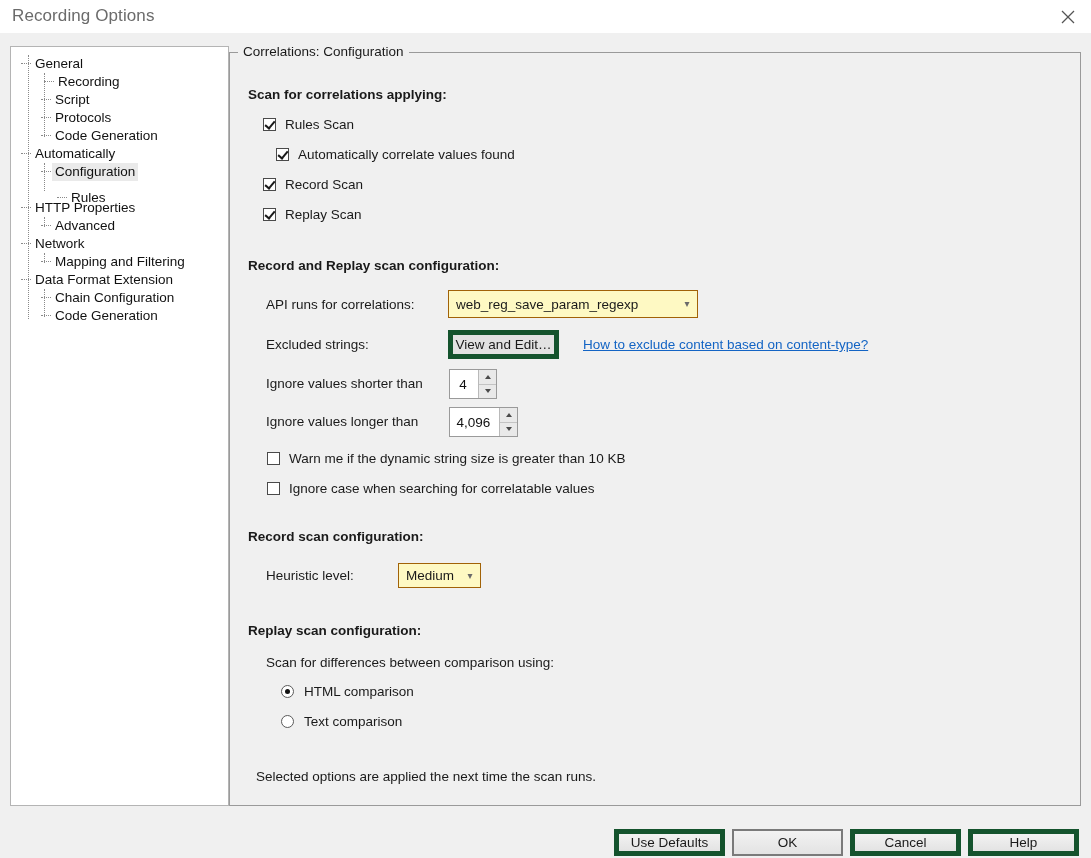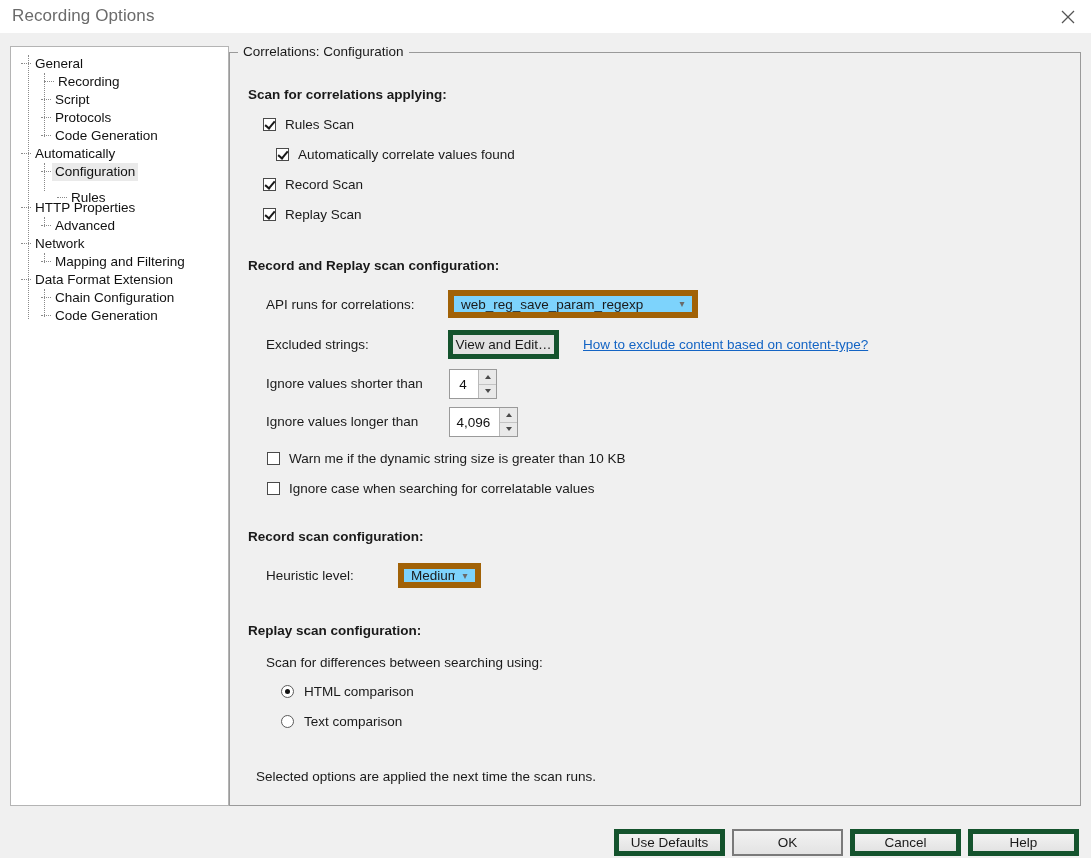--- a/index.html
+++ b/index.html
@@ -189,22 +189,22 @@
     background: #111;
   }
   .rd-row .rd-label {
     font-size: 13.5px;
     color: #1a1a1a;
   }
 
   
   .combo {
     position: absolute;
-    background: #7dd3fc;
-    border: 6px solid #a16207;
+    background: #fef9c3;
+    border: 1px solid #a16207;
     box-sizing: border-box;
     display: flex;
     align-items: center;
     font-size: 13.5px;
     color: #1a1a1a;
     cursor: default;
   }
   .combo .combo-val {
     flex: 1 1 auto;
     padding-left: 7px;
@@ -404,21 +404,21 @@
 </div>
 
 <div class="section-head" style="left:248px; top:529px;">Record scan configuration:</div>
 <div class="plain-label" style="left:266px; top:568px;">Heuristic level:</div>
 <div class="combo" style="left:398px; top:563px; width:83px; height:25px;">
   <span class="combo-val">Medium</span>
   <span class="combo-arrow">▾</span>
 </div>
 
 <div class="section-head" style="left:248px; top:623px;">Replay scan configuration:</div>
-<div class="plain-label" style="left:266px; top:655px;">Scan for differences between searching using:</div>
+<div class="plain-label" style="left:266px; top:655px;">Scan for differences between comparison using:</div>
 
 <div class="rd-row" style="left:281px; top:684px;">
   <span class="rbox checked"></span>
   <span class="rd-label">HTML comparison</span>
 </div>
 <div class="rd-row" style="left:281px; top:714px;">
   <span class="rbox"></span>
   <span class="rd-label">Text comparison</span>
 </div>
 

